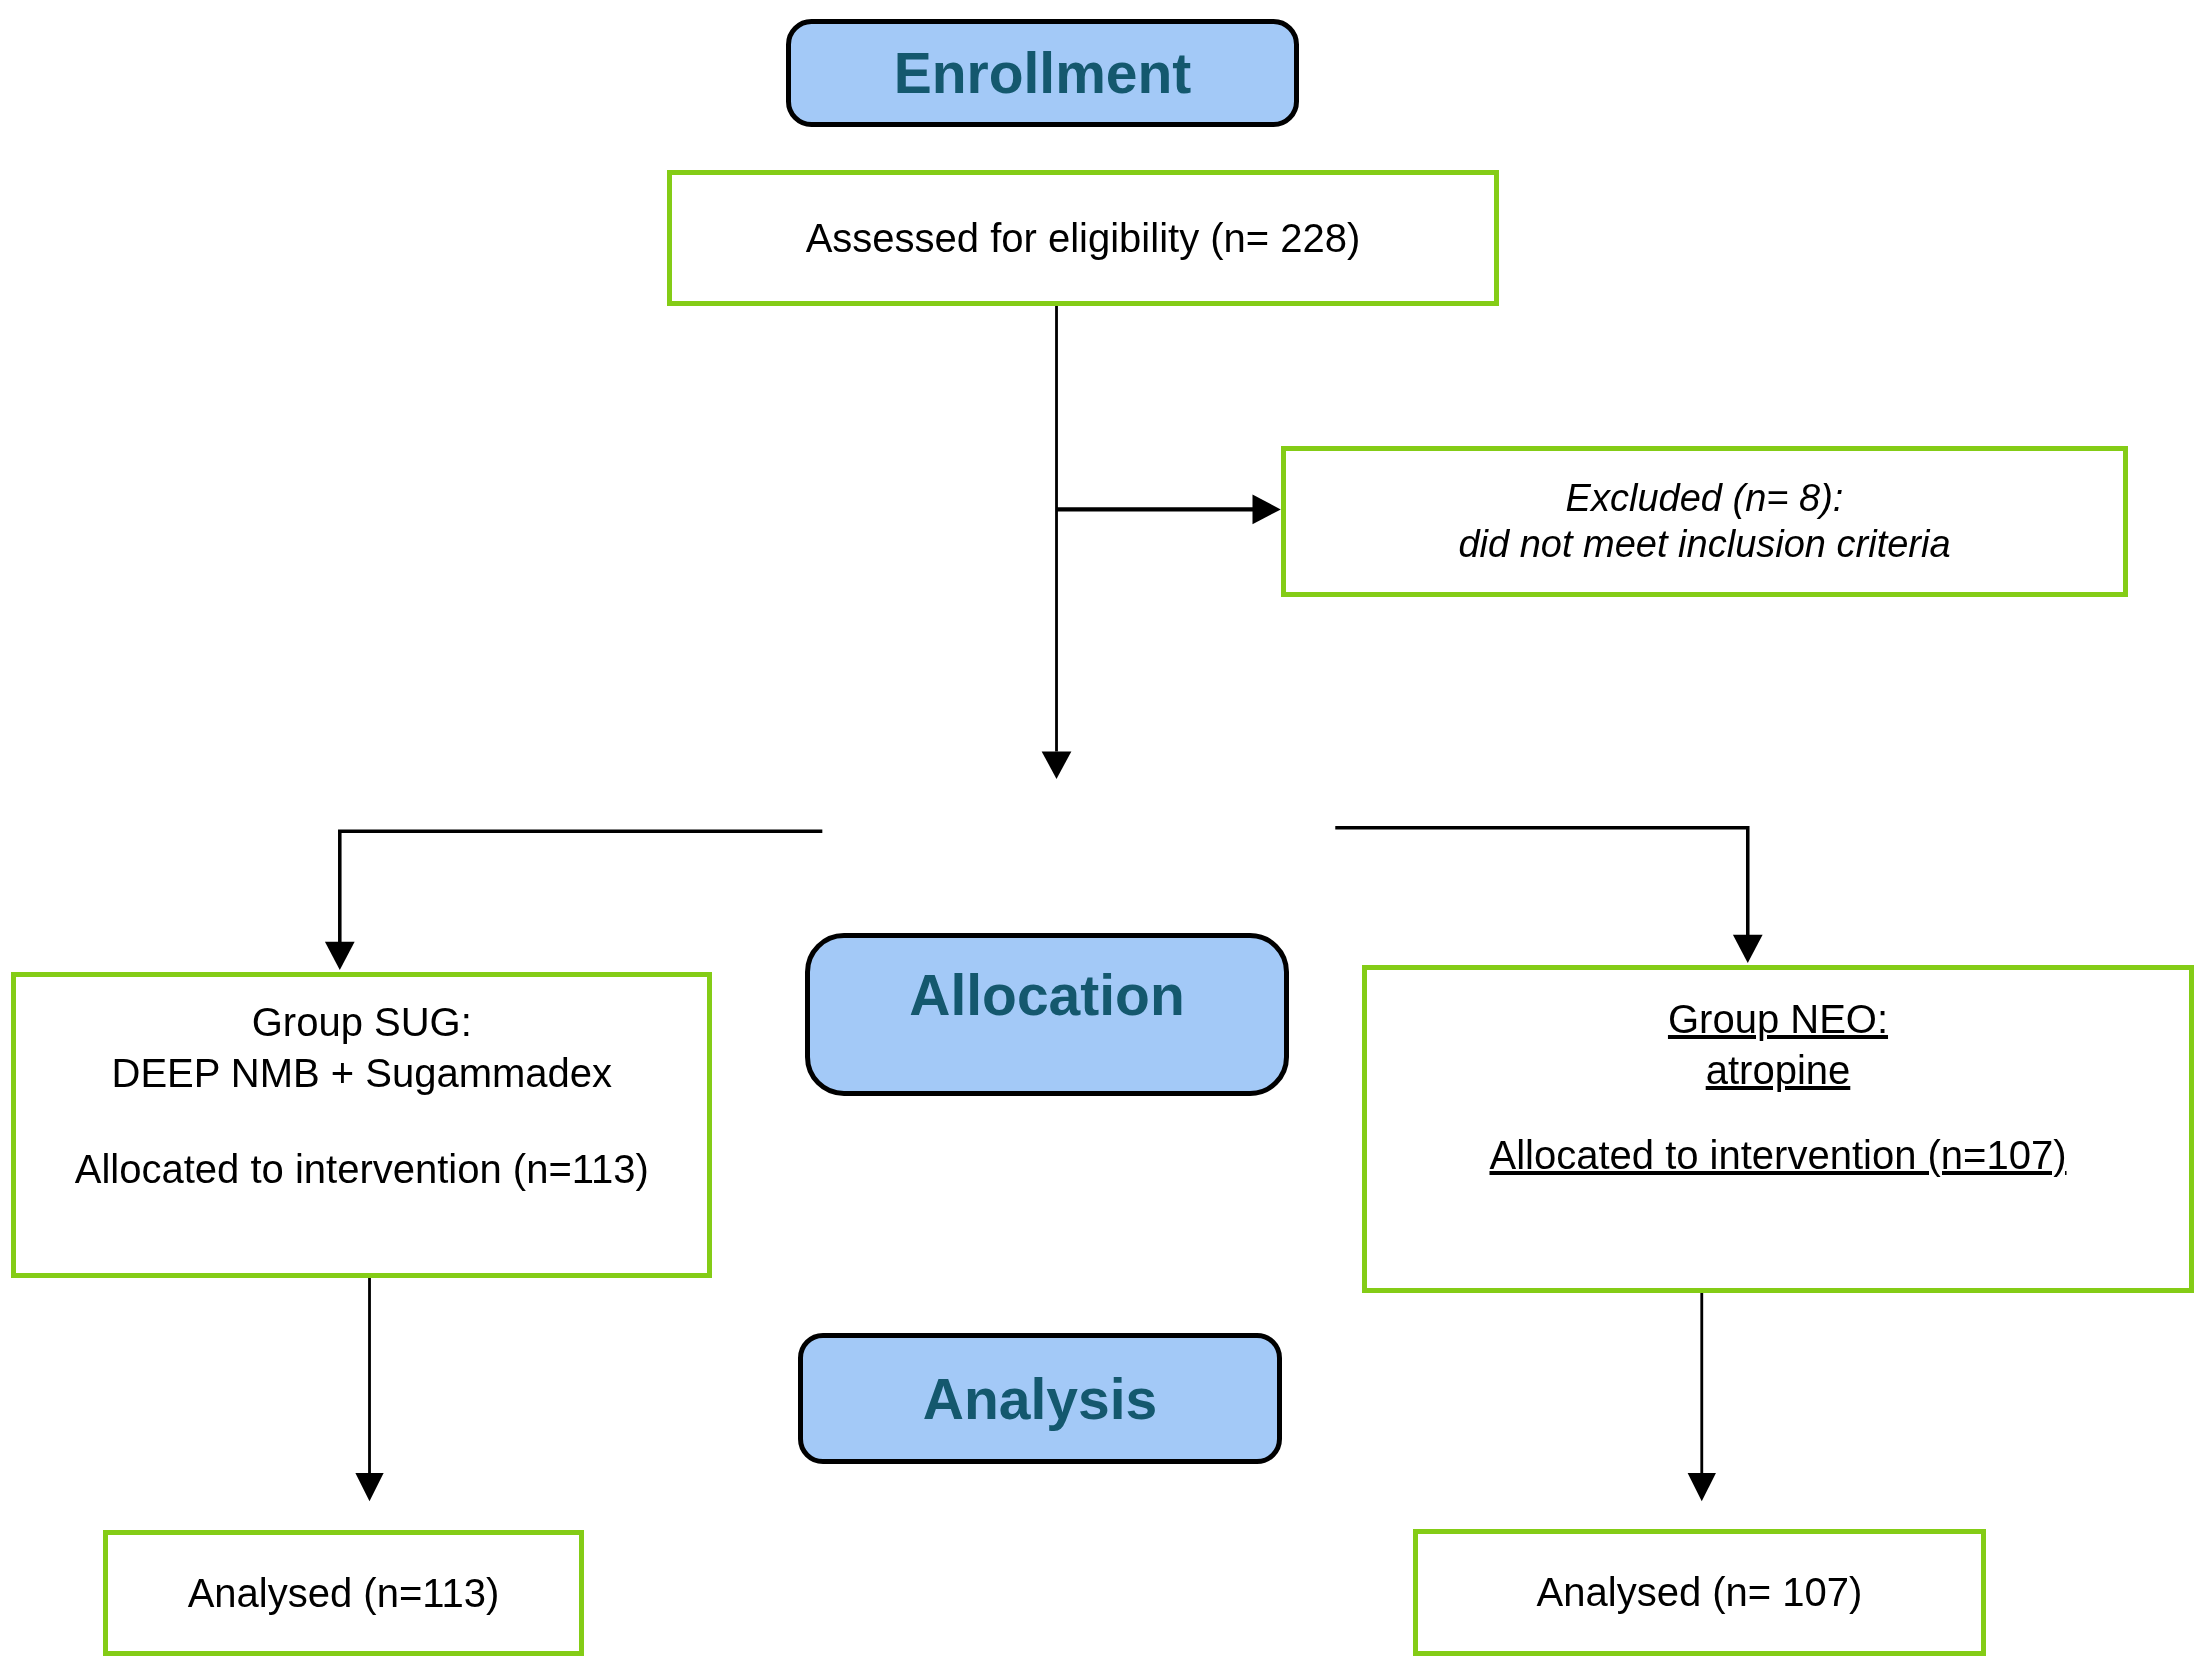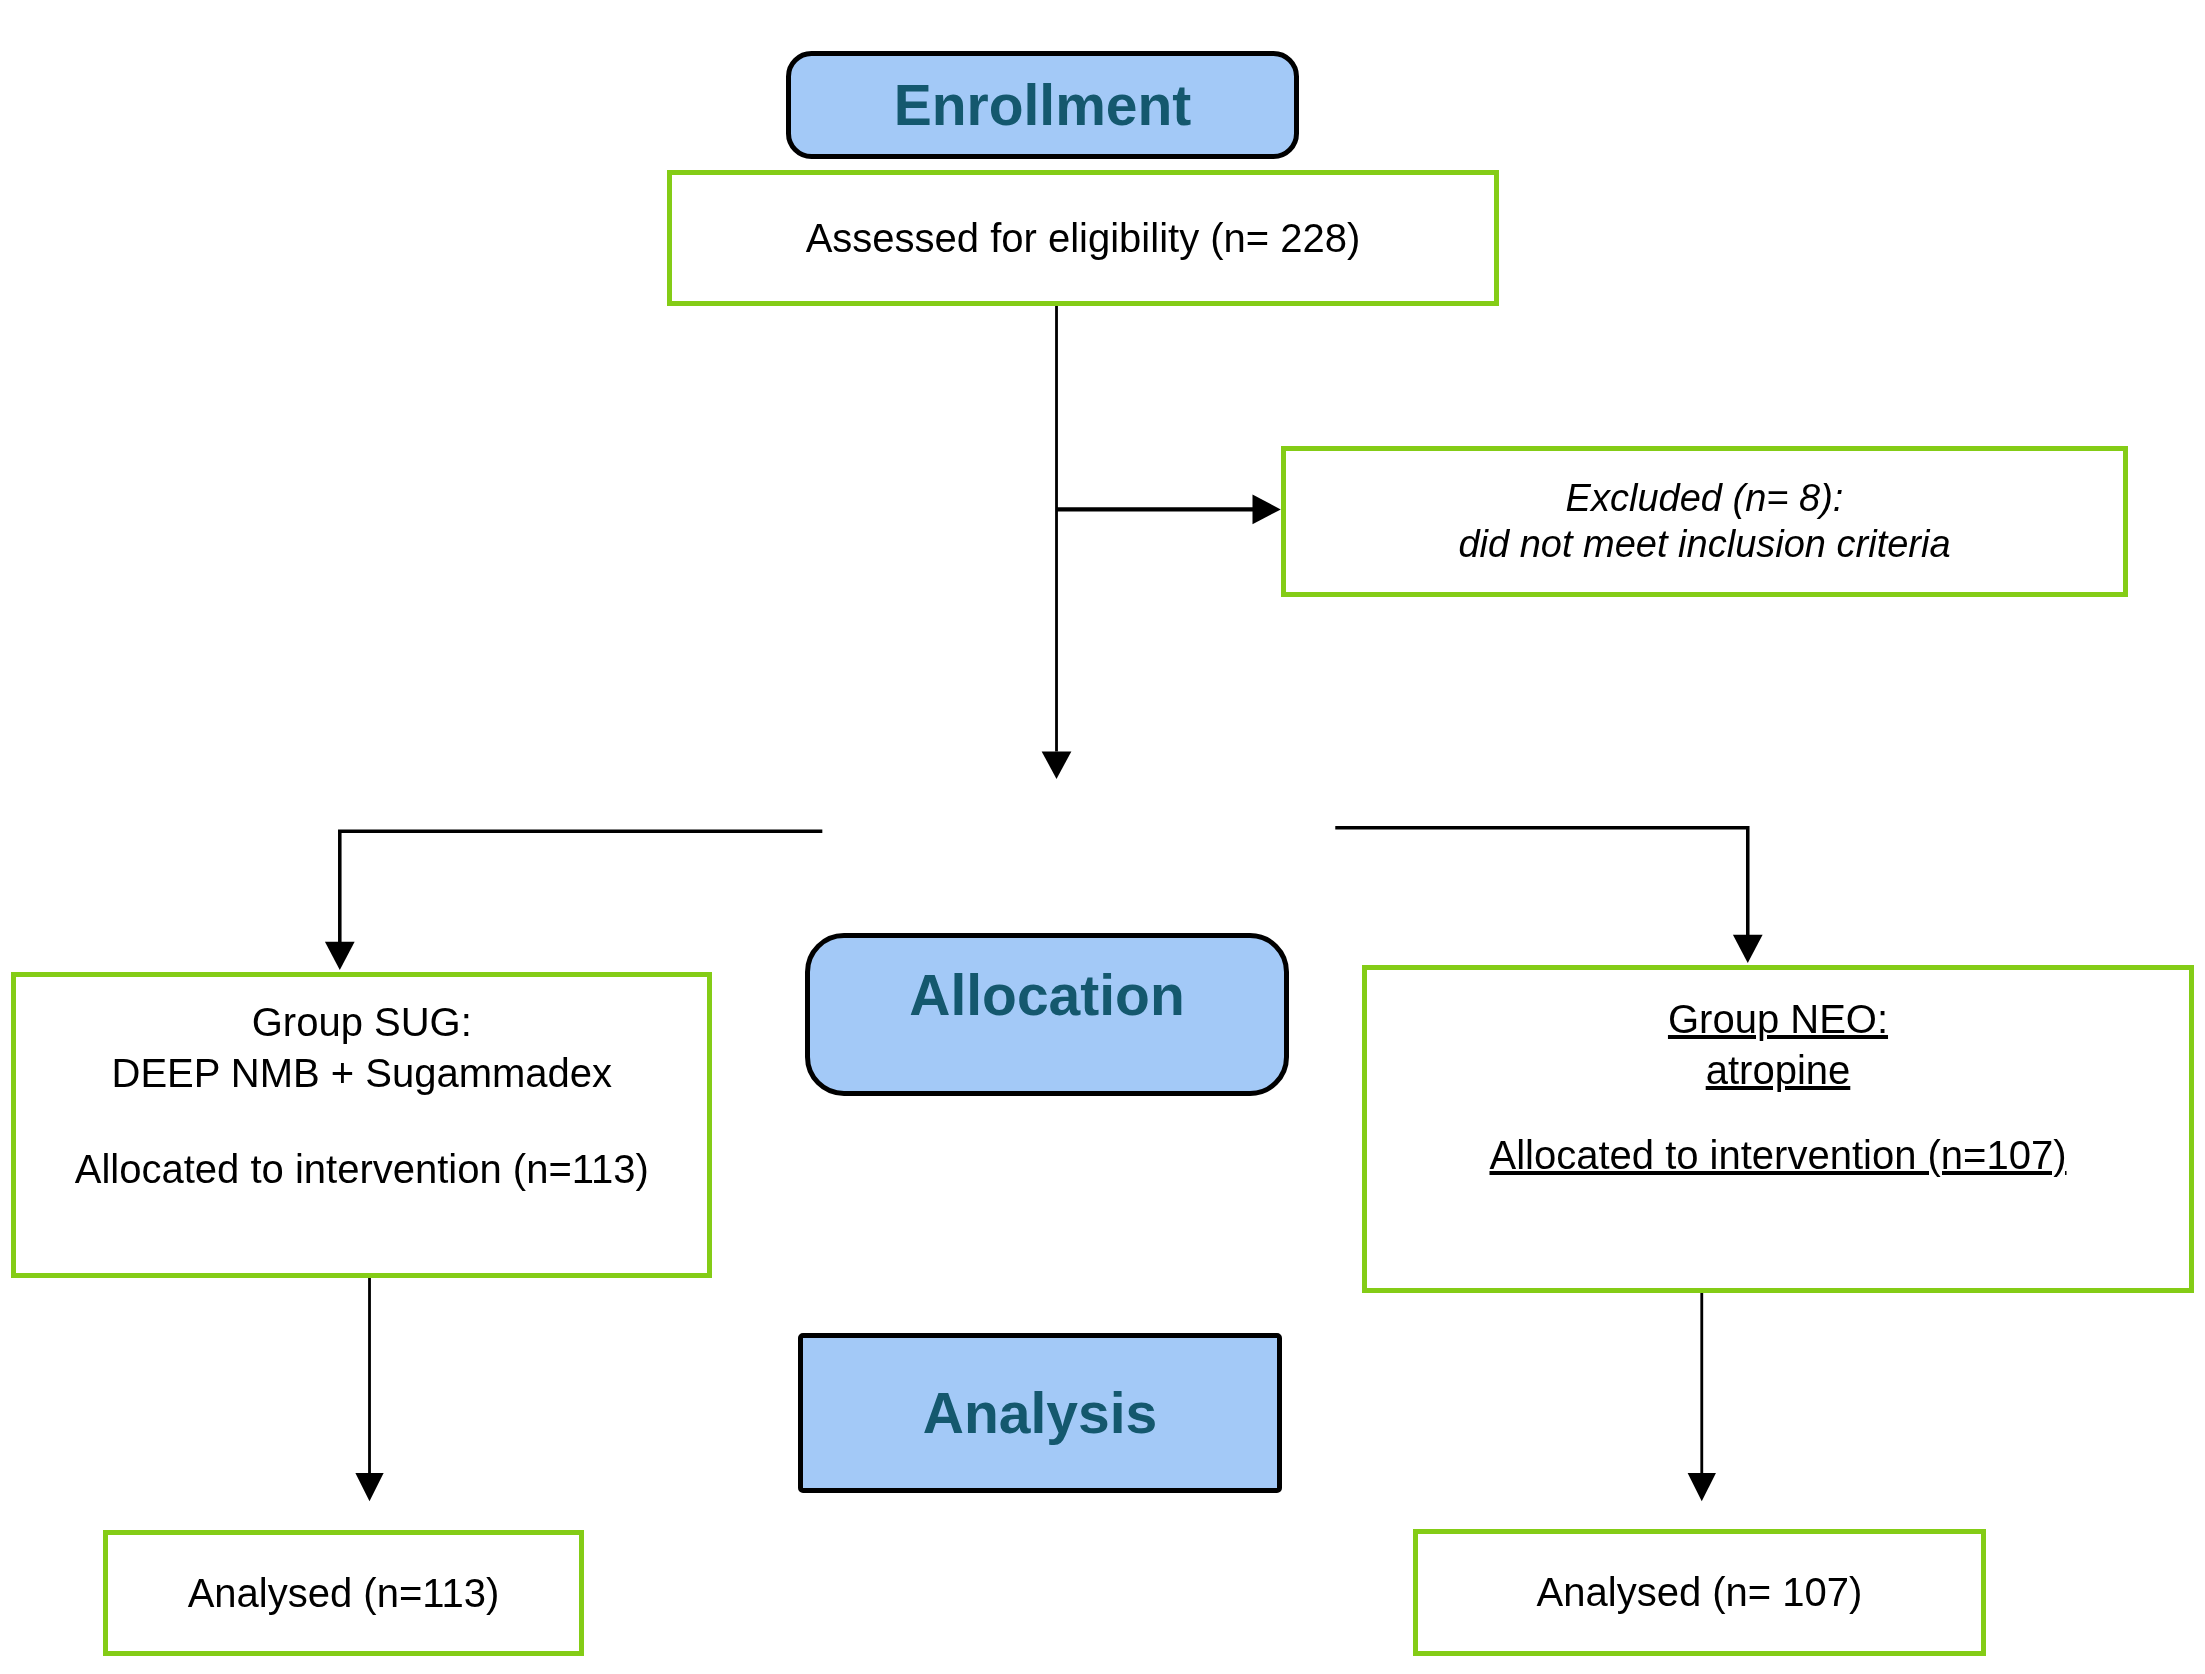--- a/index.html
+++ b/index.html
@@ -40,28 +40,28 @@
     justify-content: center;
     text-align: center;
     color: #14586e;
     font-weight: bold;
     font-size: 57px;
   }
   .stage.top-aligned {
     align-items: flex-start;
   }
   
-  #enrollment   { left: 786px; top: 19px;   width: 513px;  height: 108px; border-radius: 25.5px; margin-top: 32px; }
+  #enrollment   { left: 786px; top: 19px;   width: 513px;  height: 108px; border-radius: 25.5px; }
   #assessed     { left: 667px;  top: 170px;  width: 832px; height: 136px; }
   #excluded     { left: 1281px; top: 446px;  width: 847px; height: 151px; font-size: 38px; line-height: 1.2; font-style: italic; }
   #randomized   { left: 822px; top: 781px; width: 513px;  height: 114px; }
   #allocation   { left: 805px; top: 933px; width: 484px;  height: 163px; border-radius: 39px; padding-top: 24px; }
   #group-sug    { left: 11.3px;   top: 972px; width: 701px;  height: 306px; justify-content: flex-start; padding-top: 20px; line-height: 51px; }
   #group-neo    { left: 1362px; top: 965px; width: 832px; height: 328px; justify-content: flex-start; padding-top: 24px; line-height: 51px; text-decoration: underline; }
-  #analysis     { left: 798px; top: 1333px; width: 484px;  height: 160px; border-radius: 5px; }
+  #analysis     { left: 798px; top: 1333px; width: 484px;  height: 131px; border-radius: 25px; }
   #analysed-sug { left: 103px;  top: 1530px; width: 481px;  height: 126px; }
   #analysed-neo { left: 1413px; top: 1529px; width: 573px;  height: 127px; }
   .spacer-sug { height: 45px; }
   .spacer-neo { height: 34px; }
   .line { white-space: nowrap; }
   #connectors {
     position: absolute;
     left: 0; top: 0;
     width: 2205px;
     height: 1674px;

